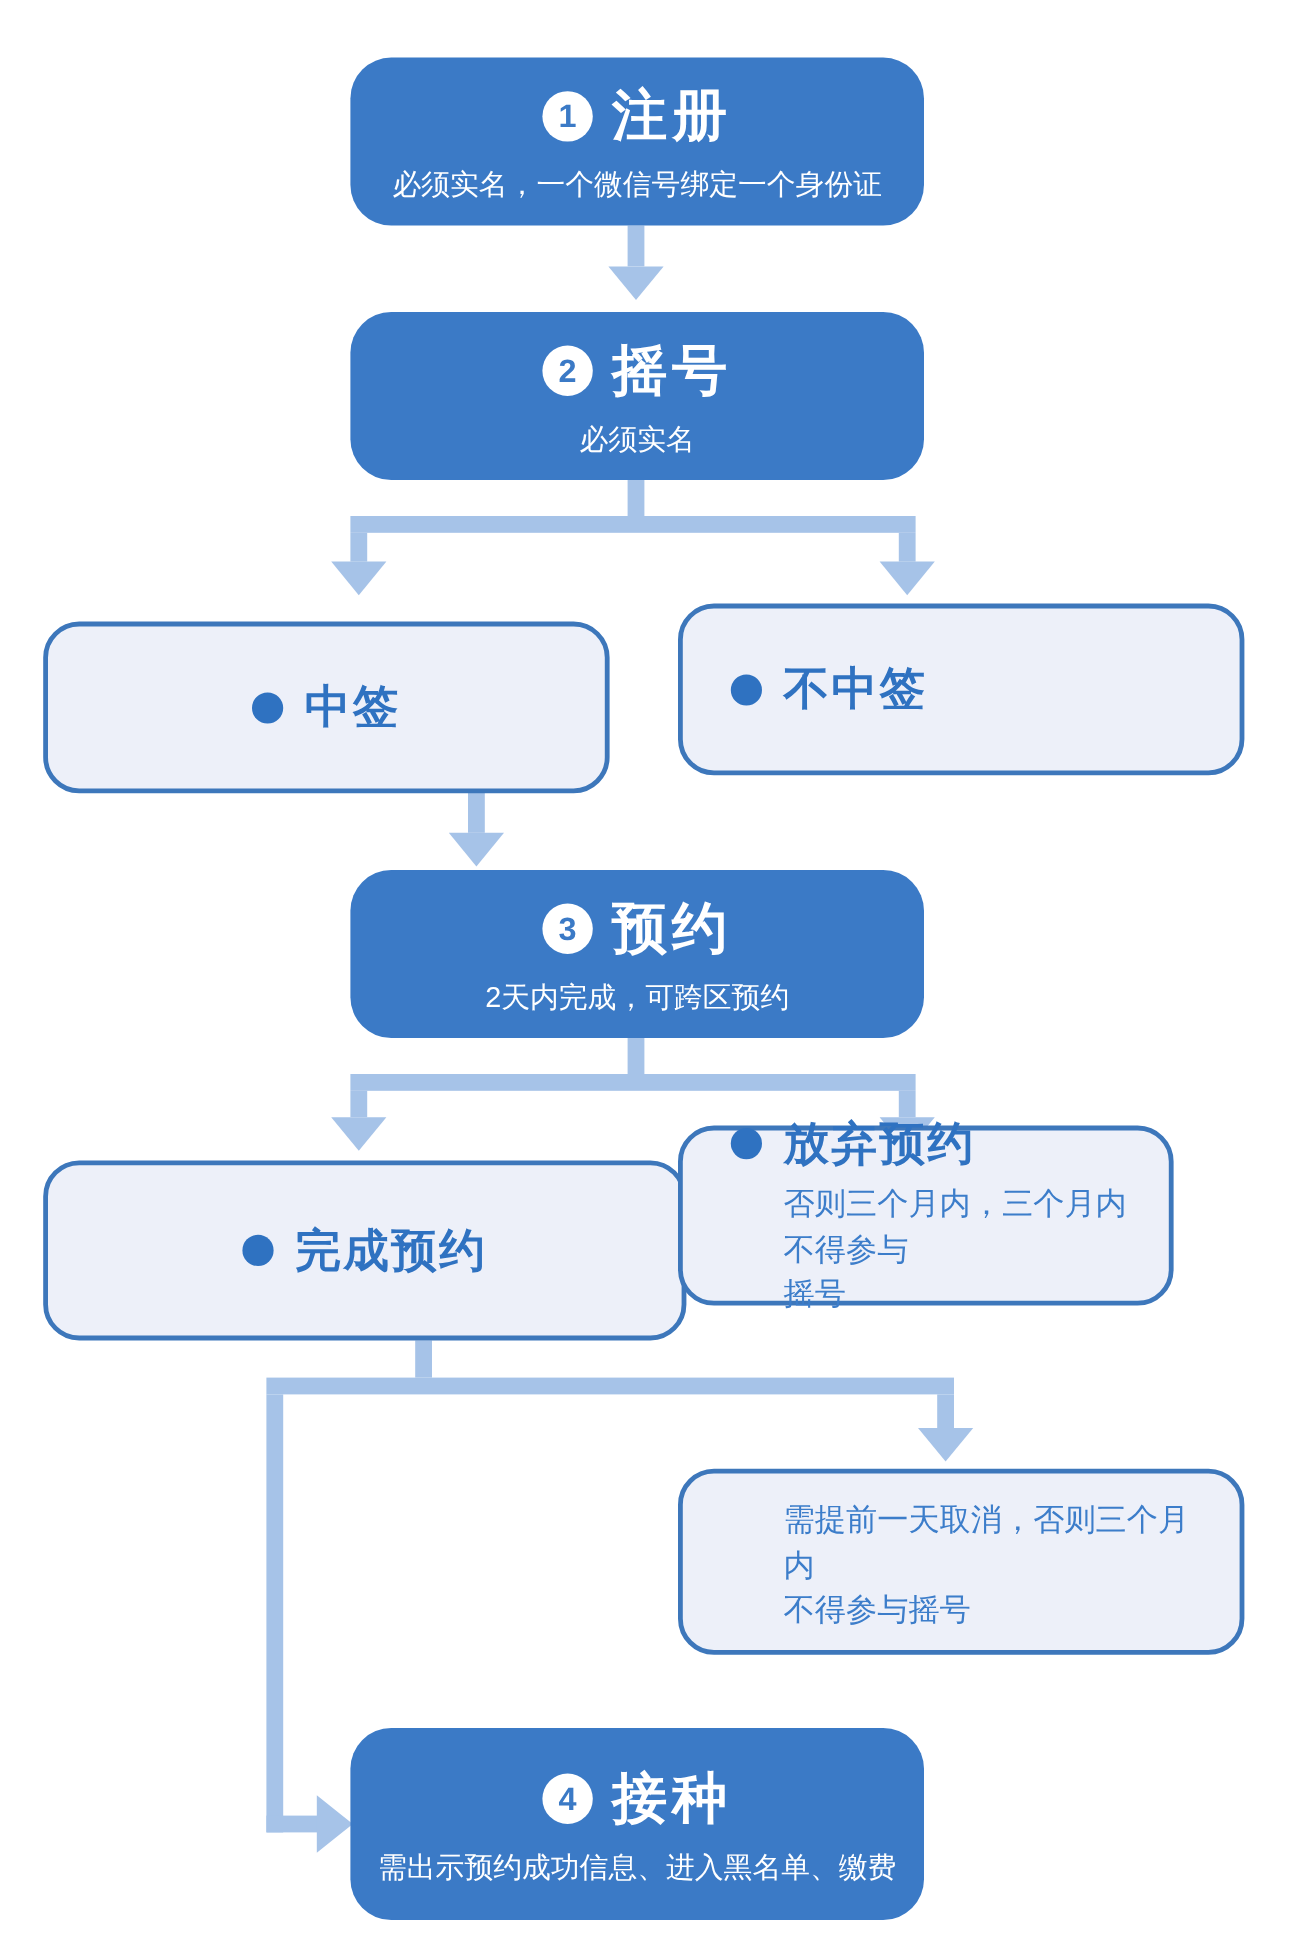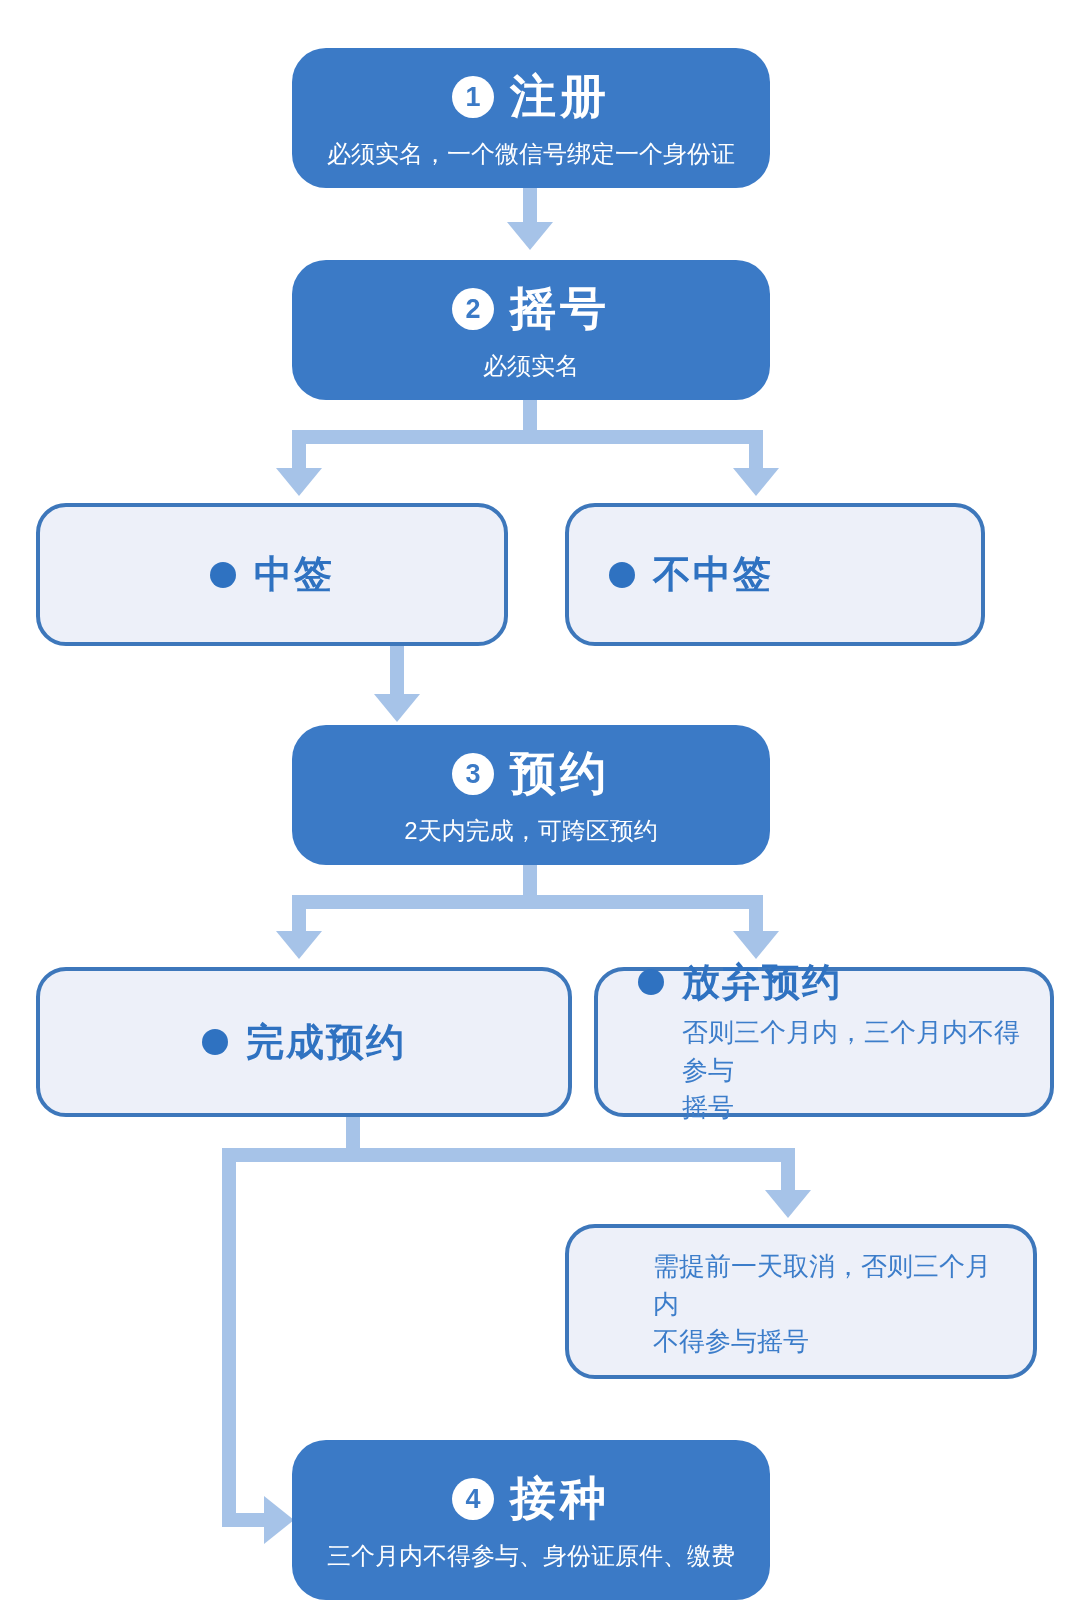--- a/index.html
+++ b/index.html
@@ -85,28 +85,28 @@
     <div class="tsub">必须实名</div>
   </div>
 
   <div class="cline" style="left:523px;top:400px;width:14px;height:30px;"></div>
   <div class="cline" style="left:292px;top:430px;width:471px;height:14px;"></div>
   <div class="cline" style="left:292px;top:444px;width:14px;height:24px;"></div>
   <div class="arrow-down" style="left:276px;top:468px;"></div>
   <div class="cline" style="left:749px;top:444px;width:14px;height:24px;"></div>
   <div class="arrow-down" style="left:733px;top:468px;"></div>
 
-  <div class="outcome center" style="left:36px;top:503px;width:472px;height:143px;">
+  <div class="outcome center" style="left:36px;top:518px;width:472px;height:143px;">
     <div class="orow">
       <span class="bullet"></span>
       <span class="otitle">中签</span>
     </div>
   </div>
 
-  <div class="outcome detail" style="left:565px;top:503px;width:420px;height:143px;">
+  <div class="outcome detail" style="left:565px;top:503px;width:472px;height:143px;">
     <div class="orow">
       <span class="bullet"></span>
       <span class="otitle">不中签</span>
     </div>
   </div>
 
   <div class="cline" style="left:390px;top:646px;width:14px;height:48px;"></div>
   <div class="arrow-down" style="left:374px;top:694px;"></div>
 
   <div class="step" style="left:292px;top:725px;width:478px;height:140px;">
@@ -124,21 +124,21 @@
   <div class="cline" style="left:749px;top:909px;width:14px;height:22px;"></div>
   <div class="arrow-down" style="left:733px;top:931px;"></div>
 
   <div class="outcome center" style="left:36px;top:967px;width:536px;height:150px;">
     <div class="orow">
       <span class="bullet"></span>
       <span class="otitle">完成预约</span>
     </div>
   </div>
 
-  <div class="outcome detail" style="left:565px;top:967px;width:460px;height:150px;margin-left:29px;">
+  <div class="outcome detail" style="left:565px;top:938px;width:413px;height:150px;">
     <div class="orow">
       <span class="bullet"></span>
       <span class="otitle">放弃预约</span>
     </div>
     <div class="odesc">否则三个月内，三个月内不得参与
 摇号</div>
   </div>
 
   <div class="cline" style="left:346px;top:1117px;width:14px;height:31px;"></div>
   <div class="cline" style="left:222px;top:1148px;width:573px;height:14px;"></div>
@@ -151,16 +151,16 @@
   <div class="outcome detail" style="left:565px;top:1224px;width:472px;height:155px;">
     <div class="odesc">需提前一天取消，否则三个月内
 不得参与摇号</div>
   </div>
 
   <div class="step" style="left:292px;top:1440px;width:478px;height:160px;">
     <div class="trow">
       <span class="ncircle">4</span>
       <span class="ttitle">接种</span>
     </div>
-    <div class="tsub">三个月内不得参与、身份证原件、缴费</div>
+    <div class="tsub">需出示预约成功信息、进入黑名单、缴费</div>
   </div>
 
 </div>
 
 </body></html>

